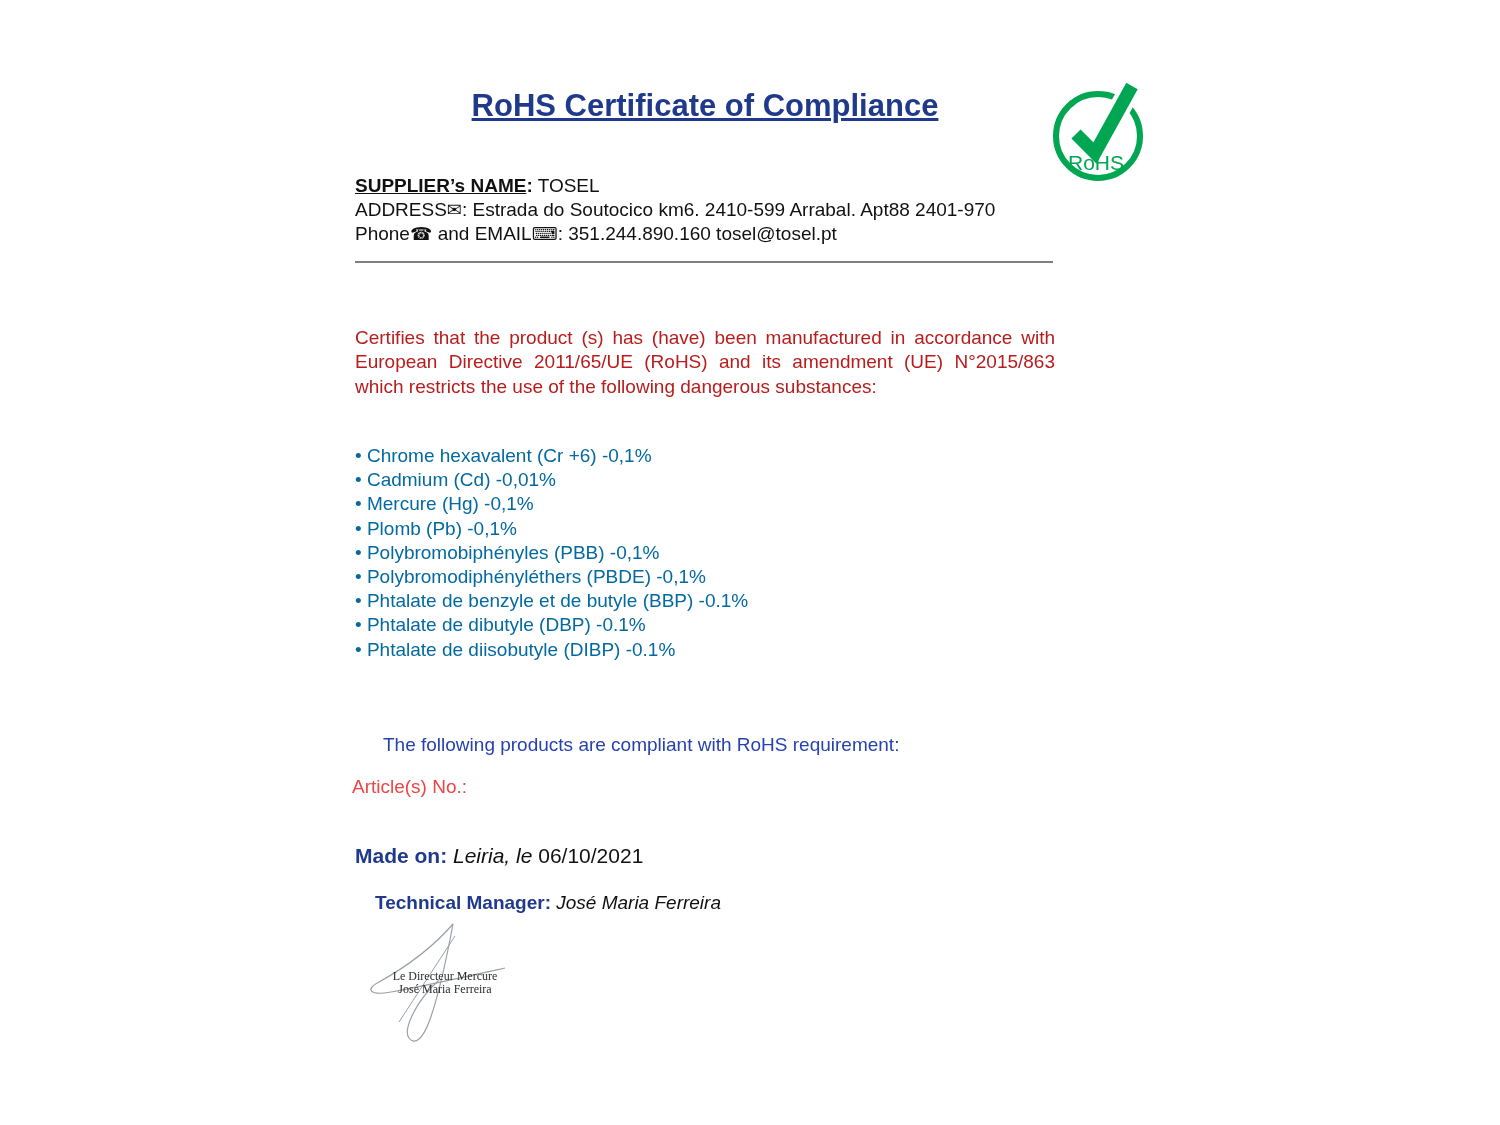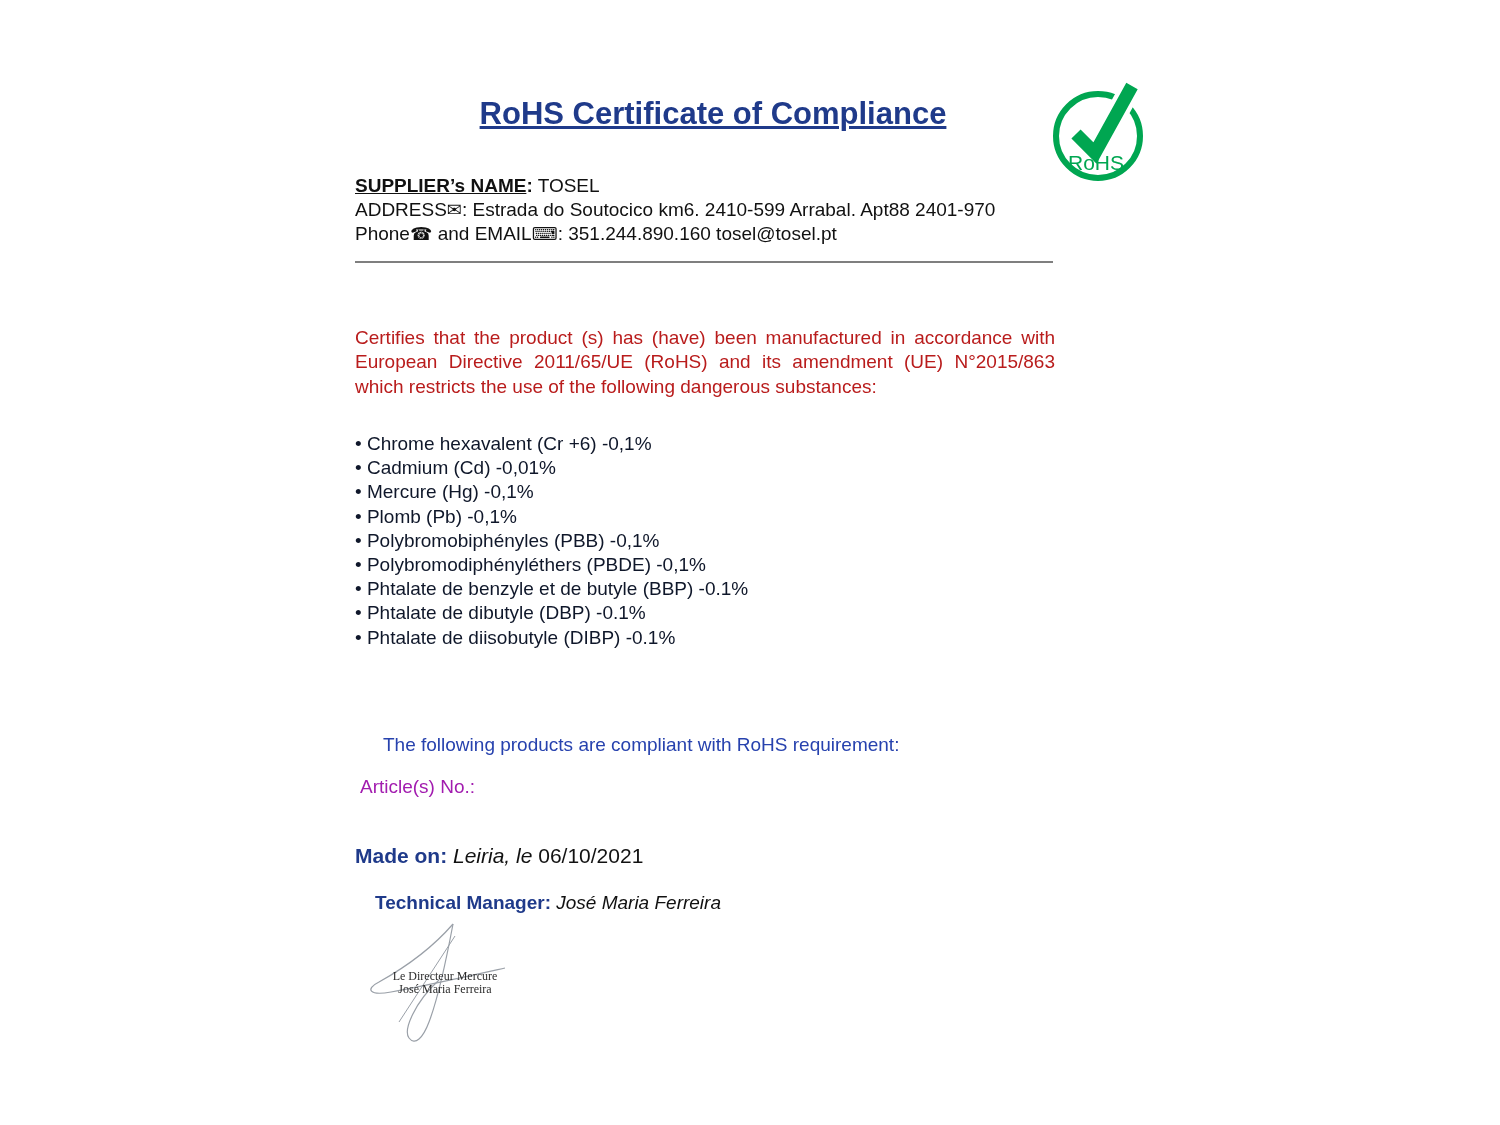--- a/index.html
+++ b/index.html
@@ -6,21 +6,21 @@
   body{background:#c8c8c8;font-family:"Liberation Sans",sans-serif;}
   .page{
     position:relative;
     width:1500px;height:1125px;
     background:#ffffff;
     overflow:hidden;
   }
   .title{
     position:absolute;
     top:88px;left:300px;width:810px;
-    margin:8px;
+    margin:0;
     text-align:center;
     font-size:31px;
     font-weight:bold;
     color:#1f3a8a;
     text-decoration:underline;
     font-family:"Liberation Sans",sans-serif;
   }
   .logo{
     position:absolute;
     top:80px;left:1050px;
@@ -41,35 +41,35 @@
   }
   .statement{
     position:absolute;
     top:307px;left:355px;width:700px;
     font-size:19px;line-height:24.3px;
     color:#b91c1c;
     text-align:justify;
   }
   .substances{
     position:absolute;
-    top:432px;left:355px;width:720px;
+    top:444px;left:355px;width:720px;
     margin:0;padding:0;
     list-style:none;
-    font-size:19px;line-height:24.2px;color:#0f172a;
+    font-size:19px;line-height:24.2px;color:#0369a1;
   }
   .substances li::before{content:"• ";}
   .compliance-line{
     position:absolute;
     top:734px;left:355px;width:720px;
     font-size:19px;color:#2742ae;margin-left:28px;
   }
   .article-line{
     position:absolute;
-    top:776px;left:360px;width:720px;
-    font-size:19px;color:#a21caf;
+    top:776px;left:352px;width:720px;
+    font-size:19px;color:#ef4444;
   }
   .made-on{
     position:absolute;
     top:844px;left:355px;width:720px;
     font-size:21px;color:#111;
   }
   .made-on .lbl{font-weight:bold;color:#1f3a8a;}
   .made-on .place{font-style:italic;}
   .manager{
     position:absolute;

